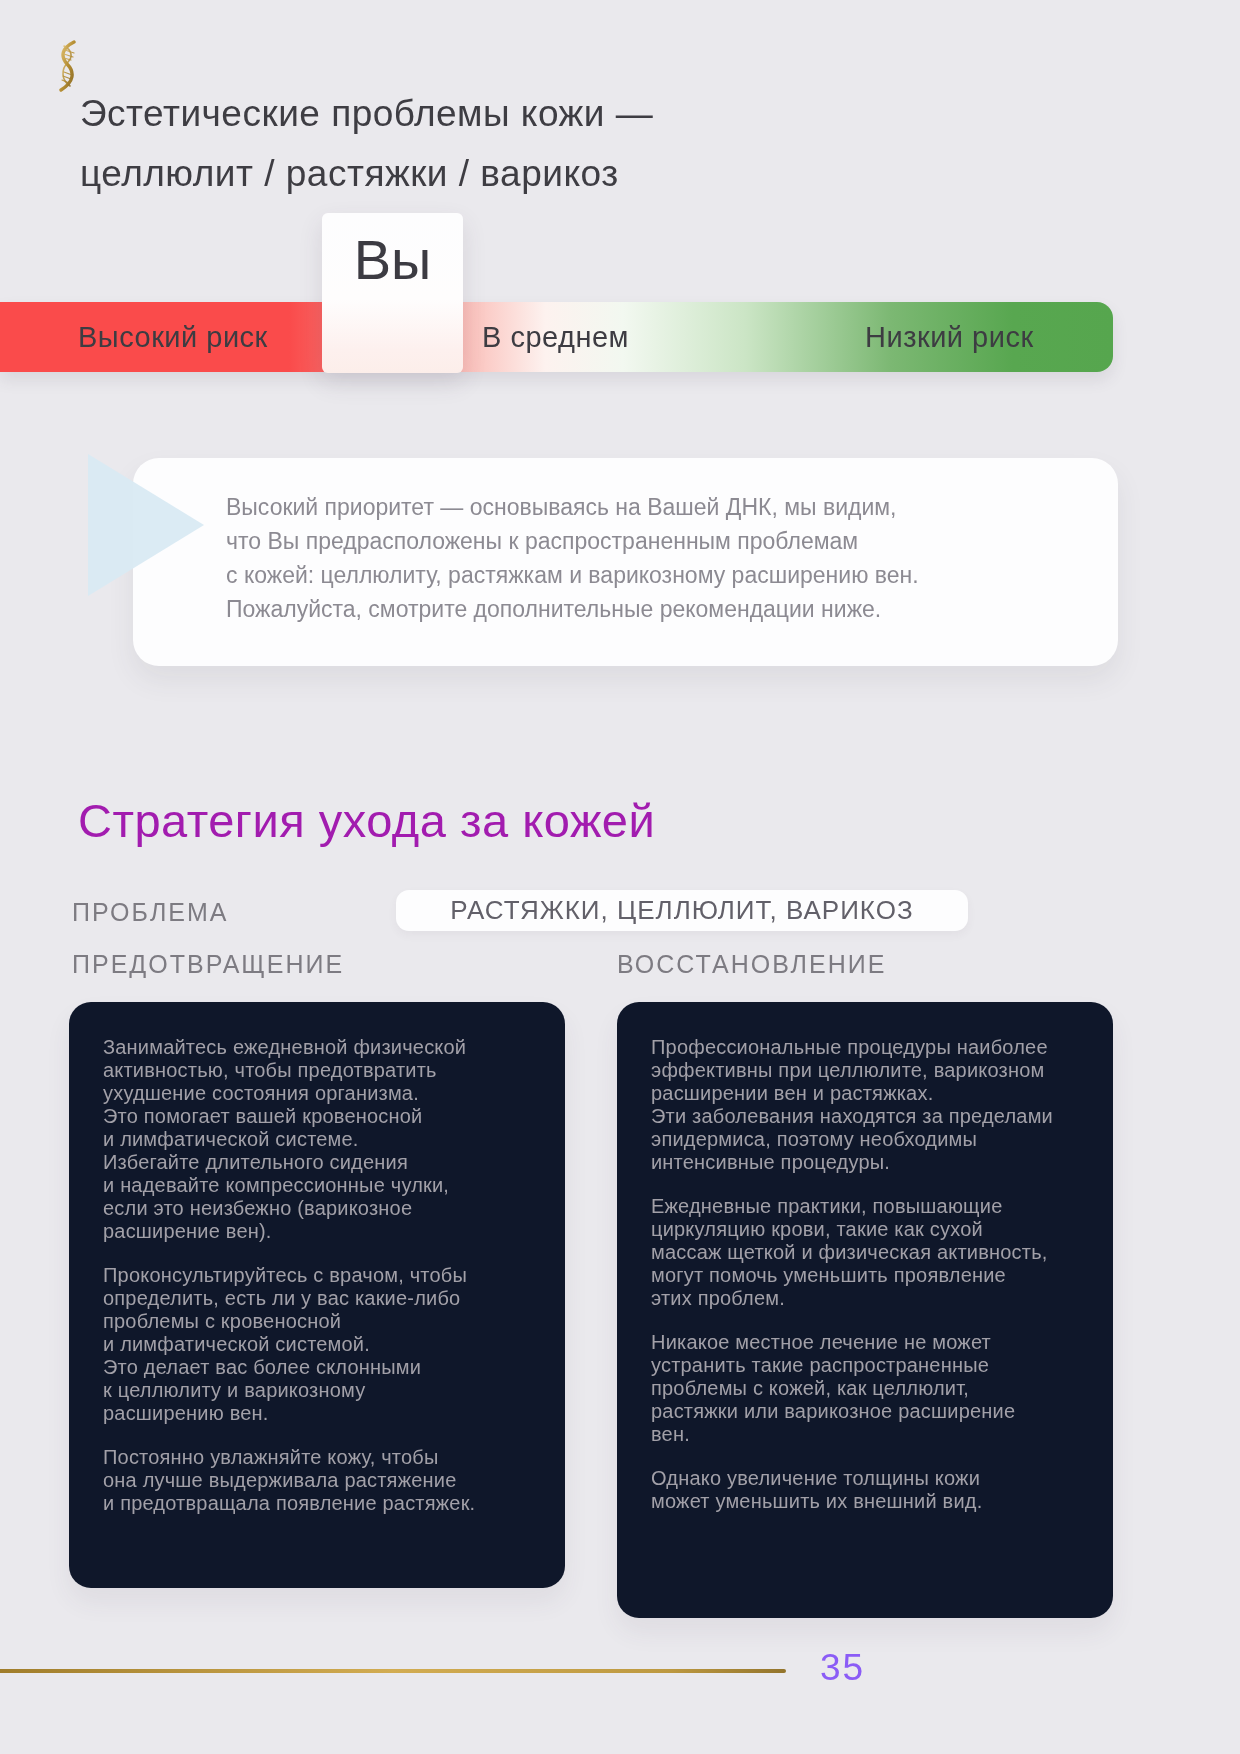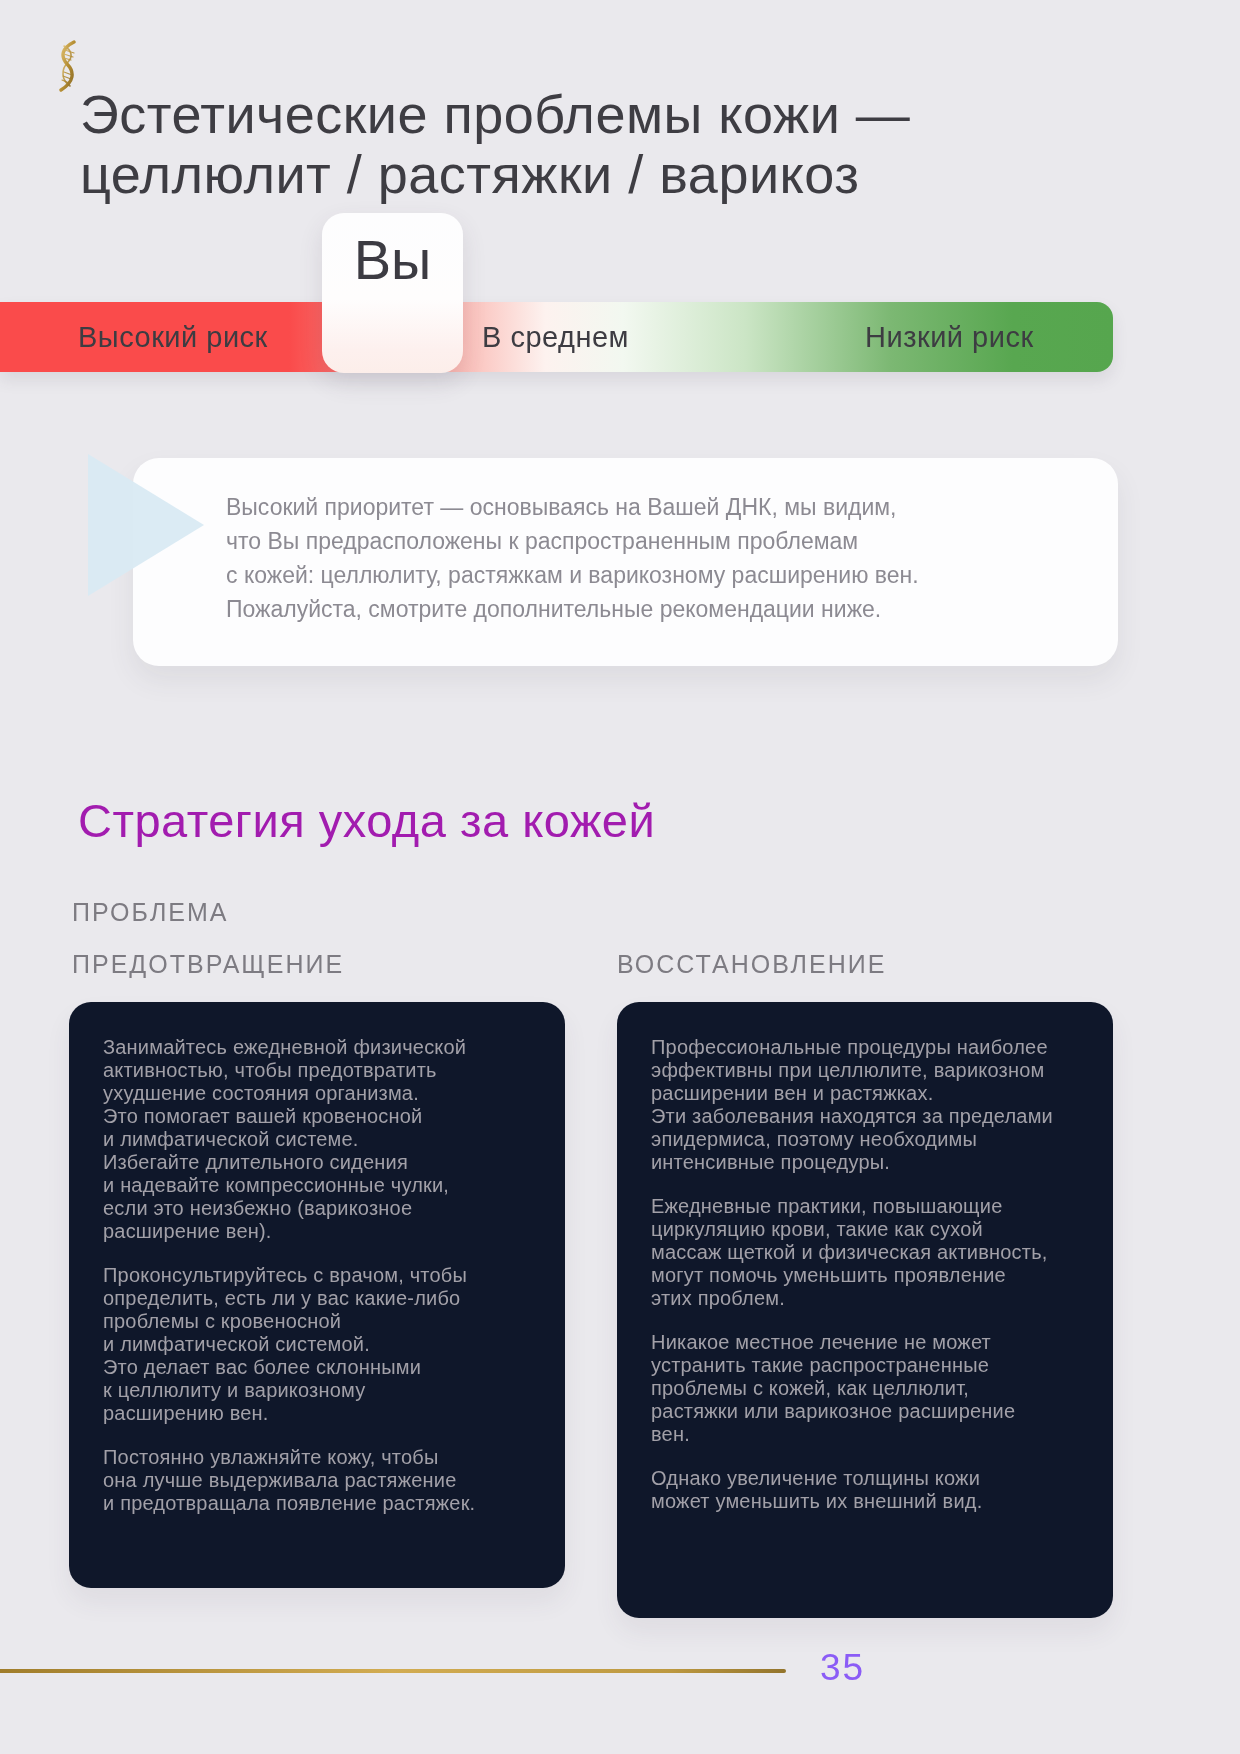--- a/index.html
+++ b/index.html
@@ -19,21 +19,21 @@
   .logo {
     position: absolute;
     left: 52px; top: 40px;
     width: 32px; height: 54px;
   }
 
   
   .page-title {
     position: absolute;
     left: 80px; top: 84px;
-    font-size: 54px;
+    font-size: 37px;
     font-weight: 200;
     line-height: 60px;
     letter-spacing: 0.5px;
     color: #3e3d43;
     white-space: pre-line;
   }
 
   
   .risk-bar {
     position: absolute;
@@ -57,21 +57,21 @@
     color: #3d3c42;
   }
   .risk-label.high   { left: 78px; }
   .risk-label.medium { left: 482px; }
   .risk-label.low    { left: 865px; }
 
   .you-marker {
     position: absolute;
     left: 322px; top: 213px;
     width: 141px; height: 160px;
-    border-radius: 22px;
+    border-radius: 6px;
     background: linear-gradient(180deg, #fdfdfe 0%, #fefdfd 54%, #fdf0ee 86%, #fceeea 100%);
     box-shadow: 0 10px 24px rgba(70,60,80,0.12);
     text-align: center;
     z-index: 3;
   }
   .you-marker .you-text {
     display: inline-block;
     margin-top: 14px;
     font-size: 56px;
     font-weight: 200;
@@ -216,20 +216,21 @@
   <div class="callout-card">
     <p class="callout-text">Высокий приоритет — основываясь на Вашей ДНК, мы видим,
 что Вы предрасположены к распространенным проблемам
 с кожей: целлюлиту, растяжкам и варикозному расширению вен.
 Пожалуйста, смотрите дополнительные рекомендации ниже.</p>
   </div>
 
   <h2 class="section-heading">Стратегия ухода за кожей</h2>
 
   <span class="row-label label-problem">ПРОБЛЕМА</span>
+  <div class="problem-badge">РАСТЯЖКИ, ЦЕЛЛЮЛИТ, ВАРИКОЗ</div>
 
   <span class="row-label label-prevention">ПРЕДОТВРАЩЕНИЕ</span>
   <span class="row-label label-restoration">ВОССТАНОВЛЕНИЕ</span>
 
   <div class="strategy-card card-prevention">
     <p>Занимайтесь ежедневной физической
 активностью, чтобы предотвратить
 ухудшение состояния организма.
 Это помогает вашей кровеносной
 и лимфатической системе.

